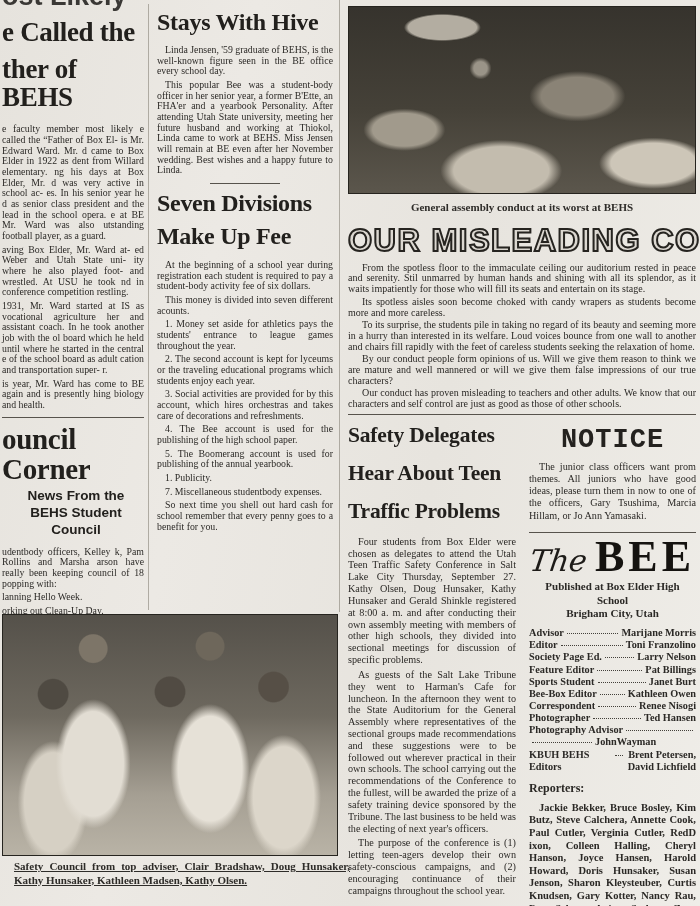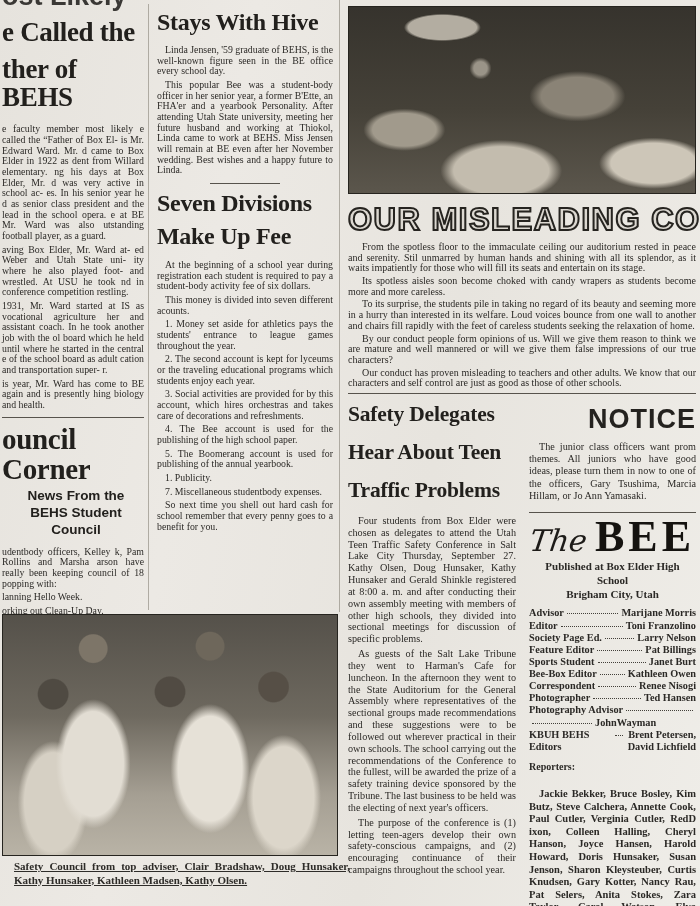--- a/index.html
+++ b/index.html
@@ -51,31 +51,31 @@
   .outline-head{
     font-family:"Liberation Sans",sans-serif;font-weight:700;font-size:31px;
     letter-spacing:1.5px;text-align:center;margin:8px 0 4px 0;
     color:#dcd8d1;-webkit-text-stroke:2px #262420;text-stroke:2px #262420;
     text-shadow:0 0 1px #262420;white-space:nowrap;
   }
   .rt-article p{margin:0 0 2px 0;font-size:10px;line-height:1.07;text-align:justify;text-indent:14px;}
   .subcols{display:flex;gap:13px;}
   .safety-head{font-size:21.5px;line-height:1.35;letter-spacing:-.2px;}
   .safety-body p{margin:0 0 3px 0;font-size:10.2px;line-height:1.16;text-align:justify;text-indent:10px;}
-  .notice-head{font-family:Liberation Sans, sans-serif;font-weight:700;font-size:27px;letter-spacing:1px;text-align:right;color:#24221f;margin:4px 0 6px 0;}
+  .notice-head{font-family:Liberation Mono, monospace;font-weight:700;font-size:27px;letter-spacing:1px;text-align:center;color:#24221f;margin:4px 0 6px 0;}
   .notice-body p{margin:0;font-size:10.2px;line-height:1.2;text-align:justify;text-indent:10px;}
   
   .bee-line{display:flex;align-items:baseline;justify-content:center;gap:8px;margin:4px 0 2px 0;}
   .bee-the{font-family:"DejaVu Serif",serif;font-style:italic;font-size:30px;color:#1d1b18;transform:skewX(-8deg);}
   .bee-main{font-family:"Liberation Serif",serif;font-weight:700;font-size:44px;letter-spacing:4px;color:#151310;line-height:.9;}
   .pub{font-weight:700;font-size:11px;text-align:center;line-height:1.25;margin:2px 0 6px 0;}
   .staff-row{display:flex;align-items:baseline;font-weight:700;font-size:10.3px;line-height:1.18;}
   .staff-row .dots{flex:1;border-bottom:1.6px dotted #43403a;margin:0 3px;transform:translateY(-2px);min-width:8px;}
   .staff-row .name{text-align:right;white-space:normal;}
-  .reporters-label{font-weight:700;font-size:10px;margin:8px 0 16px 0;}
+  .reporters-label{font-weight:700;font-size:12px;margin:8px 0 6px 0;}
   .reporters{font-weight:700;font-size:10.5px;line-height:1.2;text-align:justify;margin:0;text-indent:10px;}
   .council-sub{font-family:"Liberation Sans",sans-serif;font-weight:700;font-size:13.5px;text-align:center;line-height:1.25;margin:4px 0 8px 0;color:#22201d;}
 </style>
 </head>
 <body>
 
 <div class="page">
 
   <div class="vrule" style="left:148px;top:4px;height:606px;"></div>
   <div class="vrule" style="left:339px;top:0;height:612px;"></div>
@@ -126,20 +126,21 @@
       <p>7. Miscellaneous studentbody expenses.</p>
       <p>So next time you shell out hard cash for school remember that every penny goes to a benefit for you.</p>
     </div>
   </div>
 
   <div class="photo photo-bl" style="position:absolute;left:2px;top:614px;"></div>
   <div class="caption" style="position:absolute;left:14px;top:860px;width:336px;text-align:justify;text-decoration:underline;">Safety Council from top adviser, Clair Bradshaw, Doug Hunsaker, Kathy Hunsaker, Kathleen Madsen, Kathy Olsen.</div>
 
   <div class="col" style="left:348px;top:6px;width:348px;">
     <div class="photo photo-top"></div>
+    <div class="caption" style="text-align:center;margin-top:7px;">General assembly conduct at its worst at BEHS</div>
 
     <div class="outline-head">OUR MISLEADING CONDUCT</div>
     <div class="rt-article">
       <p>From the spotless floor to the immaculate ceiling our auditorium rested in peace and serenity. Stil unmarred by human hands and shining with all its splendor, as it waits impatiently for those who will fill its seats and entertain on its stage.</p>
       <p>Its spotless aisles soon become choked with candy wrapers as students become more and more careless.</p>
       <p>To its surprise, the students pile in taking no regard of its beauty and seeming more in a hurry than interested in its welfare. Loud voices bounce from one wall to another and chairs fill rapidly with the feet of careless students seeking the relaxation of home.</p>
       <p>By our conduct people form opinions of us. Will we give them reason to think we are mature and well mannered or will we give them false impressions of our true characters?</p>
       <p>Our conduct has proven misleading to teachers and other adults. We know that our characters and self control are just as good as those of other schools.</p>
     </div>
     <hr class="rule" style="margin:4px 0 6px 0;">

